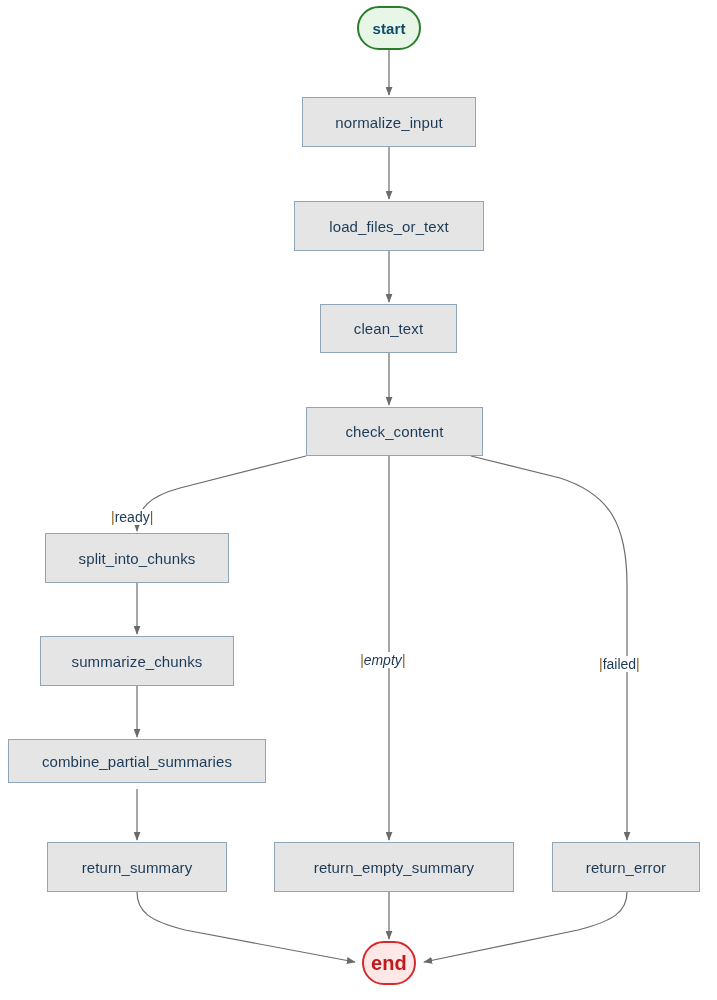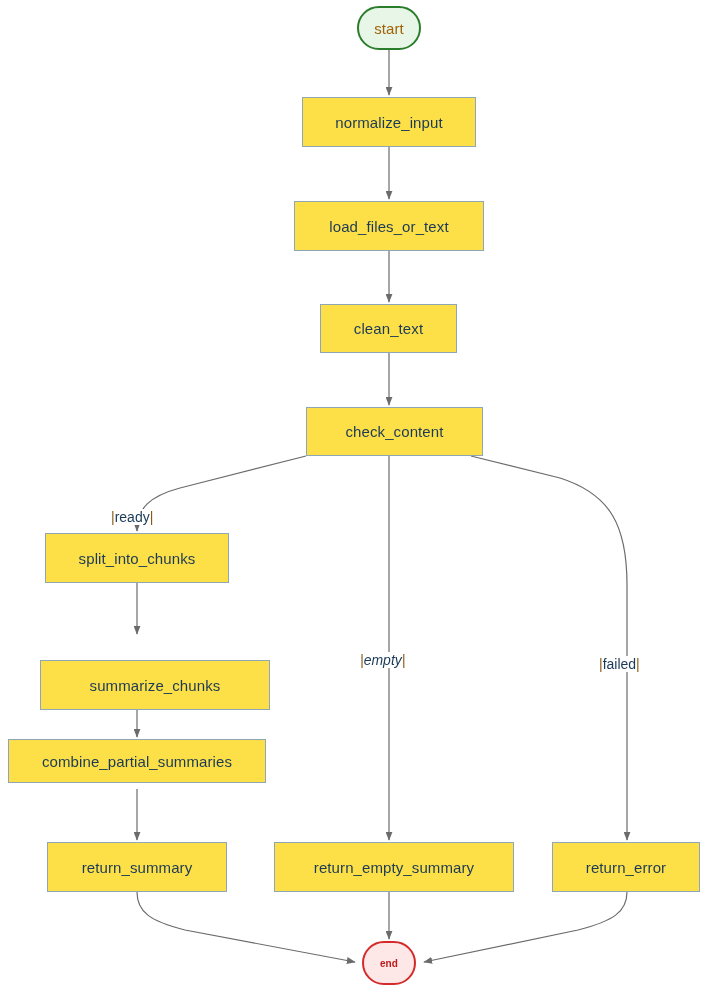--- a/index.html
+++ b/index.html
@@ -23,44 +23,44 @@
     top: 0;
     width: 717px;
     height: 1000px;
   }
   .node {
     position: absolute;
     box-sizing: border-box;
     display: flex;
     align-items: center;
     justify-content: center;
-    background: #fde047;
+    background: #e5e5e5;
     border: 1px solid #8fa6b8;
     color: #1b3a57;
     font-size: 15px;
     font-family: "Liberation Sans", sans-serif;
     letter-spacing: 0.1px;
     white-space: nowrap;
   }
   .node.terminal-start {
     background: #e7f6e7;
     border: 2px solid #2a7d2a;
     border-radius: 24px;
-    color: #a16207;
-    font-weight: normal;
+    color: #0c4a6e;
+    font-weight: bold;
     font-size: 15px;
     justify-content: center;
   }
   .node.terminal-end {
     background: #fde7e7;
     border: 2px solid #d42a2a;
     border-radius: 24px;
     color: #c01919;
     font-weight: bold;
-    font-size: 10px;
+    font-size: 20px;
   }
   .edge-label {
     position: absolute;
     font-family: "Liberation Sans", sans-serif;
     font-size: 14px;
     color: #1b3a57;
     background: #ffffff;
     white-space: nowrap;
     padding: 0 1px;
     line-height: 16px;
@@ -127,21 +127,21 @@
   </div>
 
   <div class="node" style="left:306px; top:407px; width:177px; height:49px;text-align:center;">
     <span>check_content</span>
   </div>
 
   <div class="node" style="left:45px; top:533px; width:184px; height:50px;">
     <span>split_into_chunks</span>
   </div>
 
-  <div class="node" style="left:40px; top:660px; width:230px; height:50px;">
+  <div class="node" style="left:40px; top:636px; width:194px; height:50px;">
     <span>summarize_chunks</span>
   </div>
 
   <div class="node" style="left:8px; top:739px; width:258px; height:44px;">
     <span>combine_partial_summaries</span>
   </div>
 
   <div class="node" style="left:47px; top:842px; width:180px; height:50px;">
     <span>return_summary</span>
   </div>

